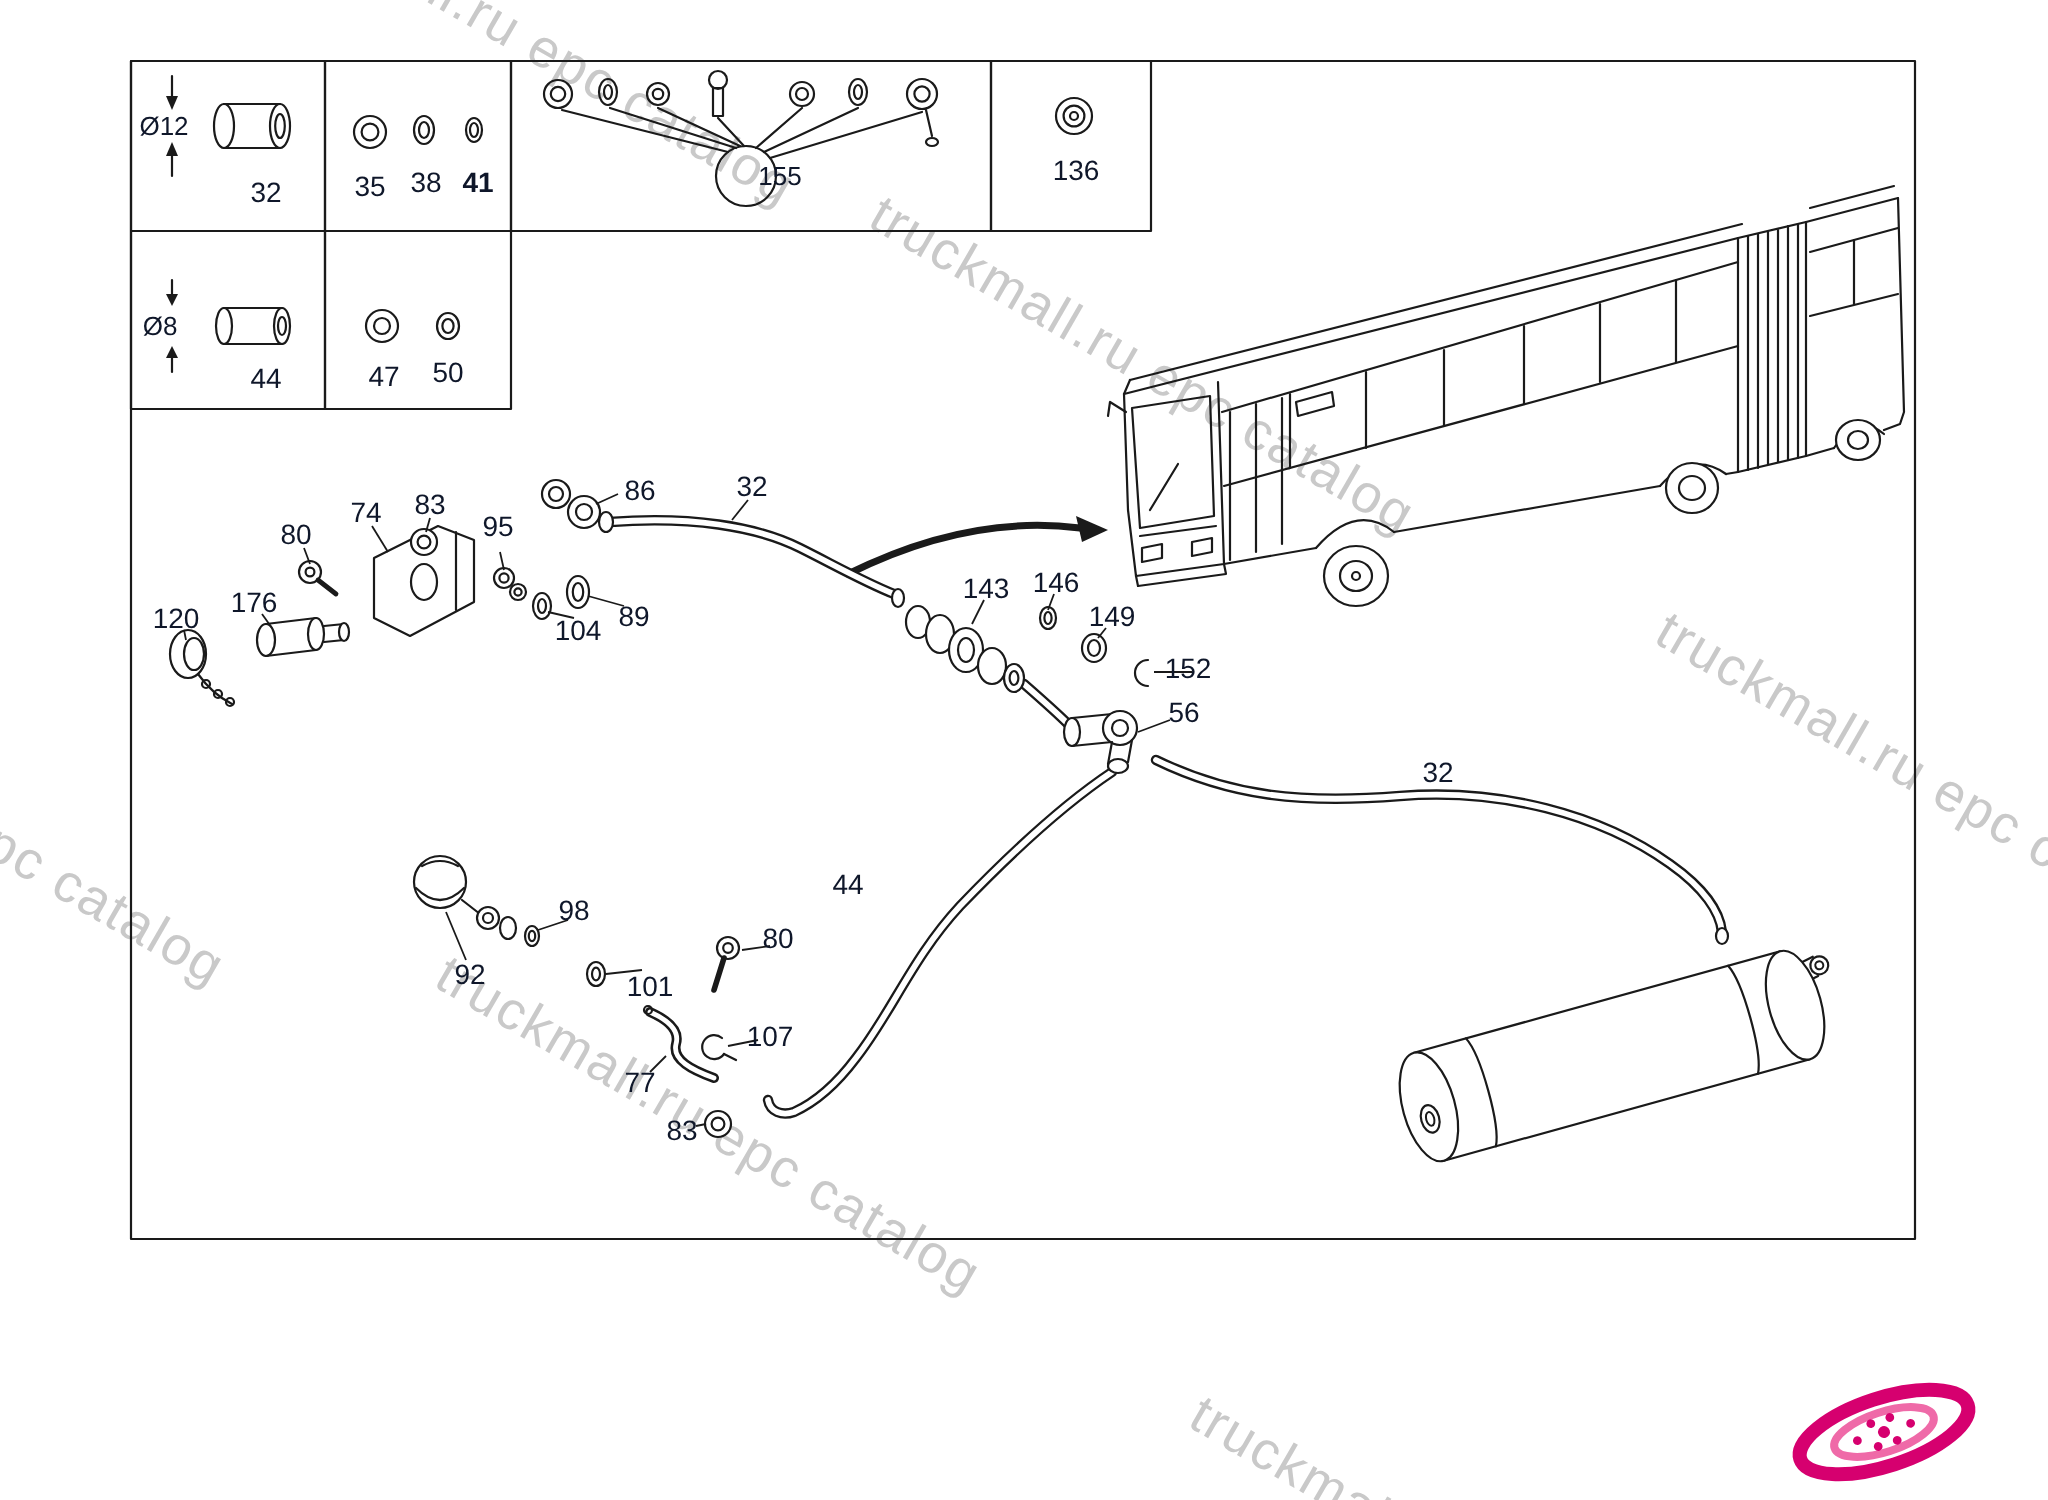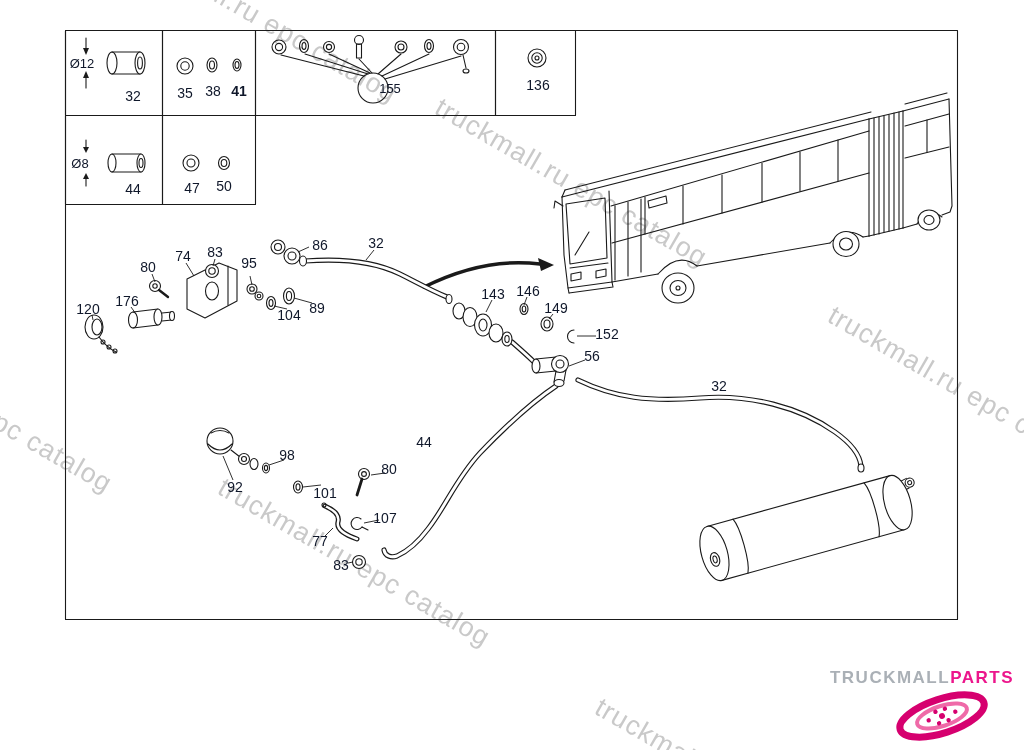--- a/index.html
+++ b/index.html
@@ -357,34 +357,33 @@
       <div class="label" style="left: 249px; top: 263px;">95</div>
       <div class="label" style="left: 320px; top: 245px;">86</div>
       <div class="label" style="left: 376px; top: 243px;">32</div>
       <div class="label" style="left: 127px; top: 301px;">176</div>
       <div class="label" style="left: 88px; top: 309px;">120</div>
       <div class="label" style="left: 289px; top: 315px;">104</div>
       <div class="label" style="left: 317px; top: 308px;">89</div>
       <div class="label" style="left: 493px; top: 294px;">143</div>
       <div class="label" style="left: 528px; top: 291px;">146</div>
       <div class="label" style="left: 556px; top: 308px;">149</div>
-      <div class="label" style="left: 607px; top: 334px;">152</div>
+      <div class="label" style="left: 594px; top: 334px;">152</div>
       <div class="label" style="left: 592px; top: 356px;">56</div>
       <div class="label" style="left: 719px; top: 386px;">32</div>
       <div class="label" style="left: 424px; top: 442px;">44</div>
       <div class="label" style="left: 235px; top: 487px;">92</div>
       <div class="label" style="left: 287px; top: 455px;">98</div>
       <div class="label" style="left: 325px; top: 481px; margin-top: 12px;">101</div>
       <div class="label" style="left: 389px; top: 469px;">80</div>
       <div class="label" style="left: 385px; top: 518px;">107</div>
       <div class="label" style="left: 320px; top: 541px;">77</div>
       <div class="label" style="left: 341px; top: 565px;">83</div>
     </div>
 
-  <div class="logo-text"><span style="color: rgb(170, 176, 182);">TRUCKMALL</span><span style="color: rgb(236, 22, 140);">PARTS</span></div>
 
   <svg class="logo-wheel" width="130" height="62" viewBox="0 0 130 62">
     <g transform="translate(62,30) rotate(-18)">
       <ellipse rx="44" ry="17" fill="none" stroke="#d6006f" stroke-width="7"></ellipse>
       <ellipse rx="26" ry="10" fill="none" stroke="#ef6aa8" stroke-width="4"></ellipse>
       <circle r="3" fill="#d6006f"></circle>
       <circle cx="14" cy="0" r="2.2" fill="#d6006f"></circle>
       <circle cx="-14" cy="0" r="2.2" fill="#d6006f"></circle>
       <circle cx="5" cy="6" r="2.2" fill="#d6006f"></circle>
       <circle cx="-5" cy="-6" r="2.2" fill="#d6006f"></circle>

